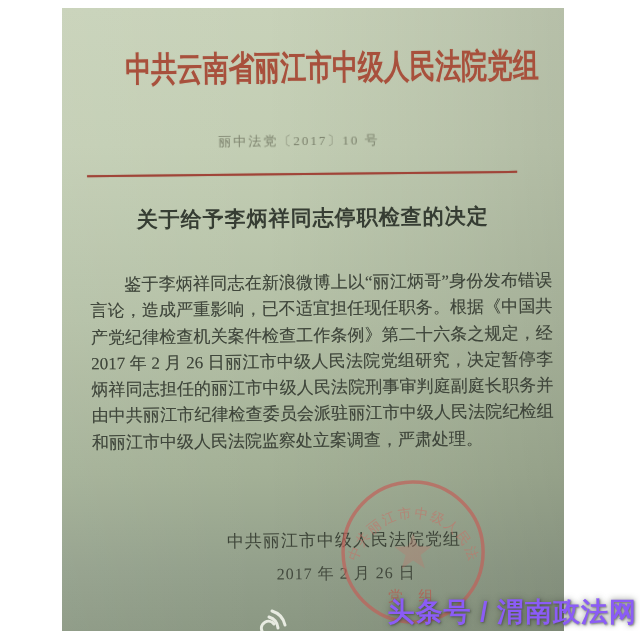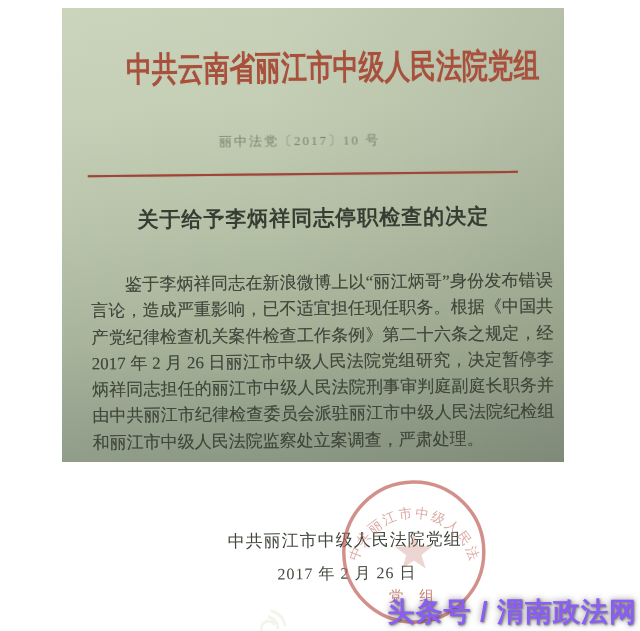--- a/index.html
+++ b/index.html
@@ -2,21 +2,21 @@
 <html><head>
 <meta charset="utf-8">
 <style>
   html,body{margin:0;padding:0;}
   body{
     width:640px;height:631px;position:relative;overflow:hidden;
     background:#ffffff;
     font-family:"Liberation Serif","DejaVu Serif",serif;
   }
   .photo{
-    position:absolute;left:62px;top:8px;width:502px;height:454px;
+    position:absolute;left:62px;top:8px;width:502px;height:623px;
     background:linear-gradient(180deg,#c8d2b9 0%,#c3ceb4 22%,#b4c0a6 50%,#a3b096 75%,#93a08b 90%,#8b9883 100%);
     overflow:visible;
   }
   .photo-inner-shade{
     position:absolute;inset:0;
     background:linear-gradient(90deg,rgba(255,255,255,0.05),rgba(0,0,0,0) 40%,rgba(0,0,0,0.05) 78%,rgba(0,0,0,0.09));
     pointer-events:none;
   }
   .doc-content{
     position:absolute;inset:0;

